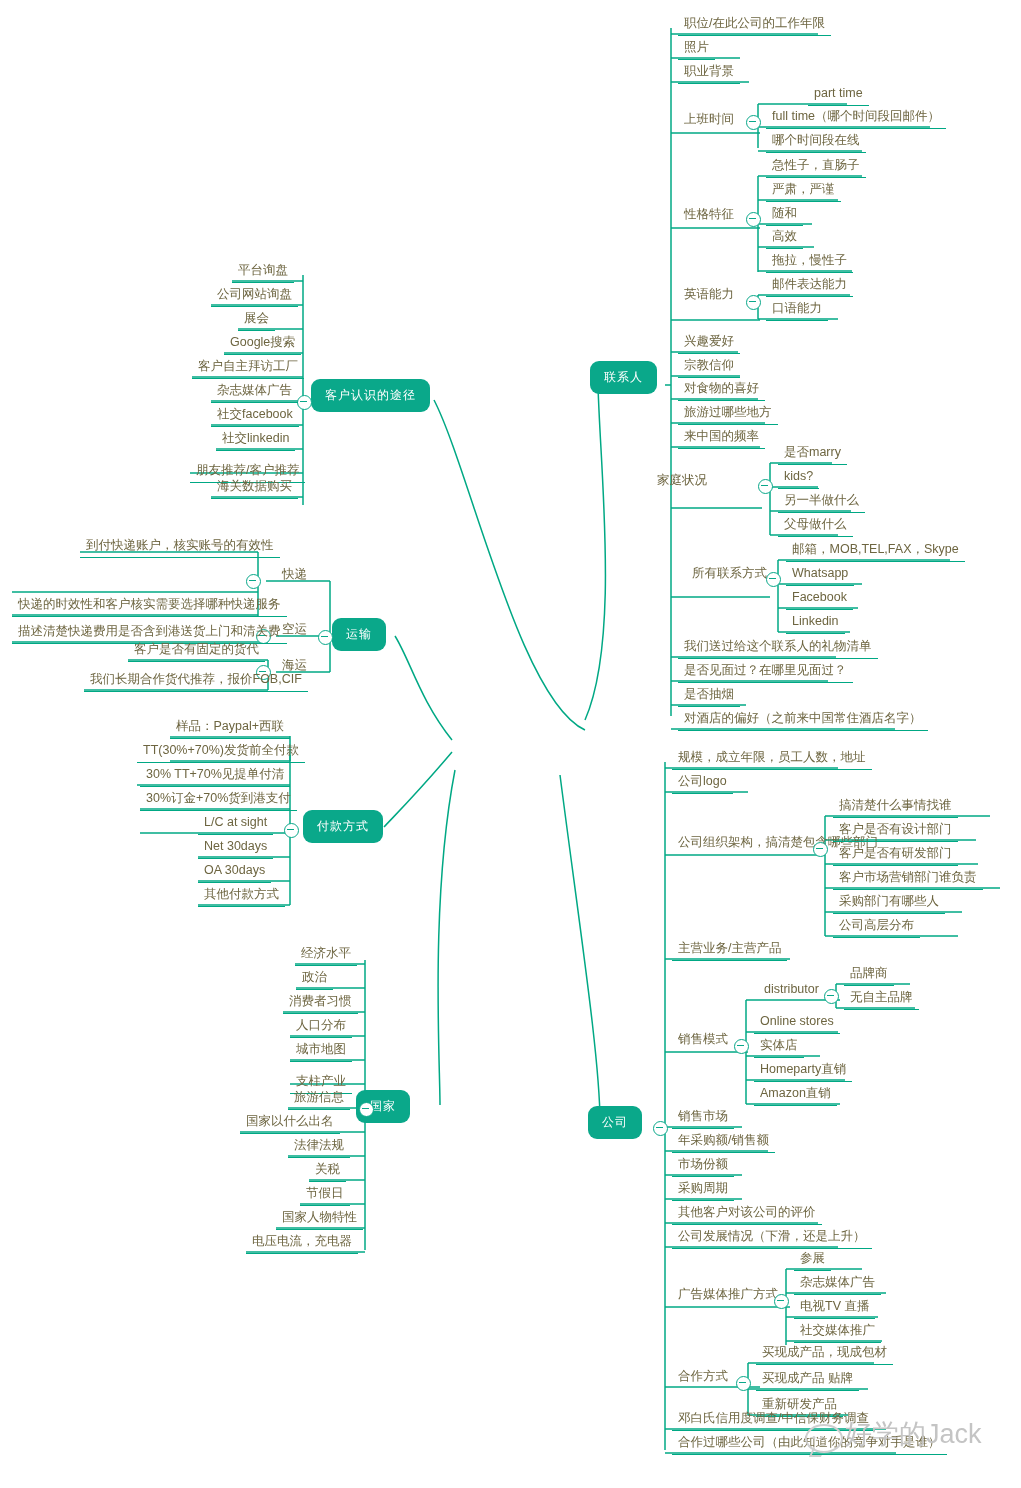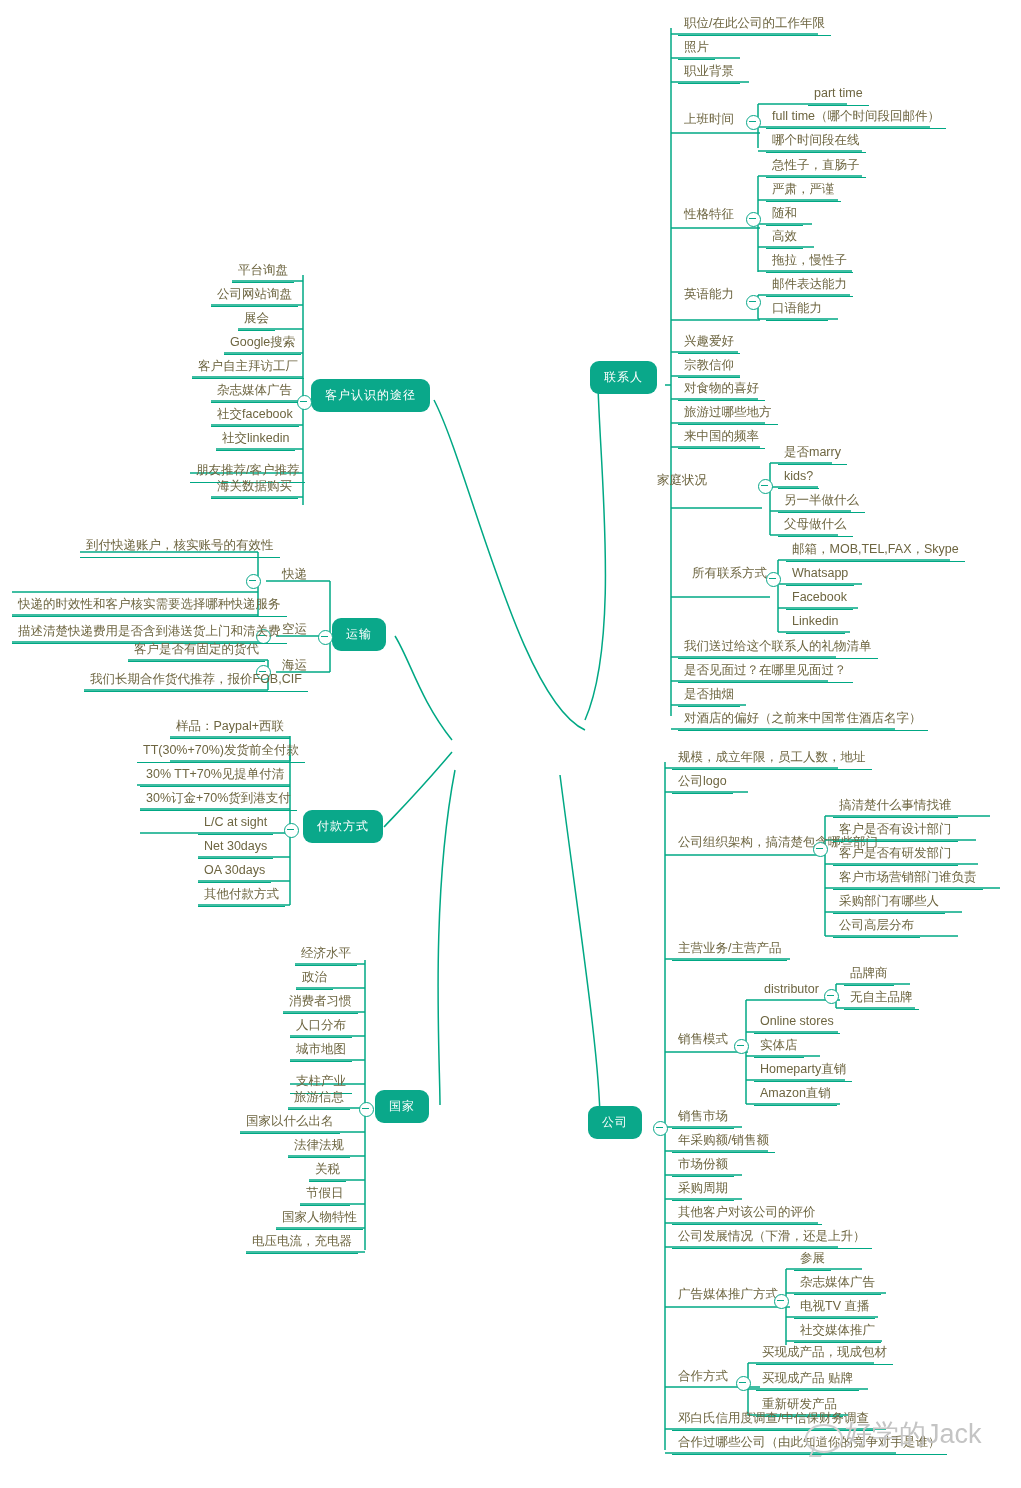--- a/index.html
+++ b/index.html
@@ -249,21 +249,21 @@
       <path d="M748,1415 L848,1415"></path>
       <path d="M742,1389 L748,1389"></path>
     </g>
   </svg>
 
 
   <div class="node branch" style="left:590px;top:361px;">联系人</div>
   <div class="node branch" style="left:311px;top:379px;">客户认识的途径</div>
   <div class="node branch" style="left:332px;top:618px;">运输</div>
   <div class="node branch" style="left:303px;top:810px;">付款方式</div>
-  <div class="node branch" style="left:375px;top:1090px;text-align:center;">国家</div>
+  <div class="node branch" style="left:356px;top:1090px;text-align:center;">国家</div>
   <div class="node branch" style="left:588px;top:1106px;">公司</div>
 
   <div class="node leaf" style="left:678px;top:14px;">职位/在此公司的工作年限</div>
   <div class="node leaf" style="left:678px;top:38px;">照片</div>
   <div class="node leaf" style="left:678px;top:62px;">职业背景</div>
   <div class="node leaf" style="left:678px;top:110px;border-bottom:none;">上班时间</div>
   <div class="toggle" style="left:746px;top:115px;"></div>
   <div class="node leaf" style="left:766px;top:84px;margin-left:42px;">part time</div>
   <div class="node leaf" style="left:766px;top:107px;">full time（哪个时间段回邮件）</div>
   <div class="node leaf" style="left:766px;top:131px;">哪个时间段在线</div>

